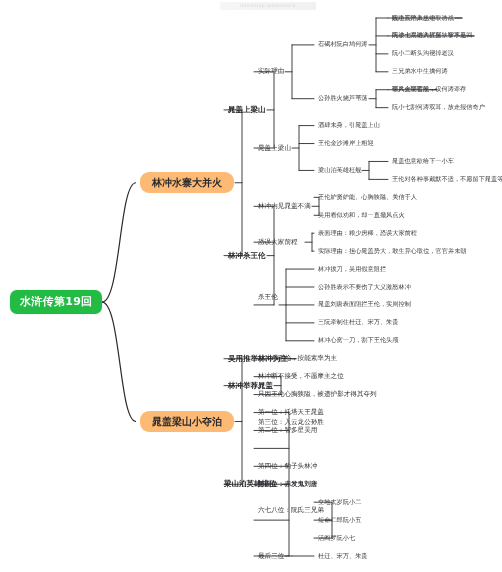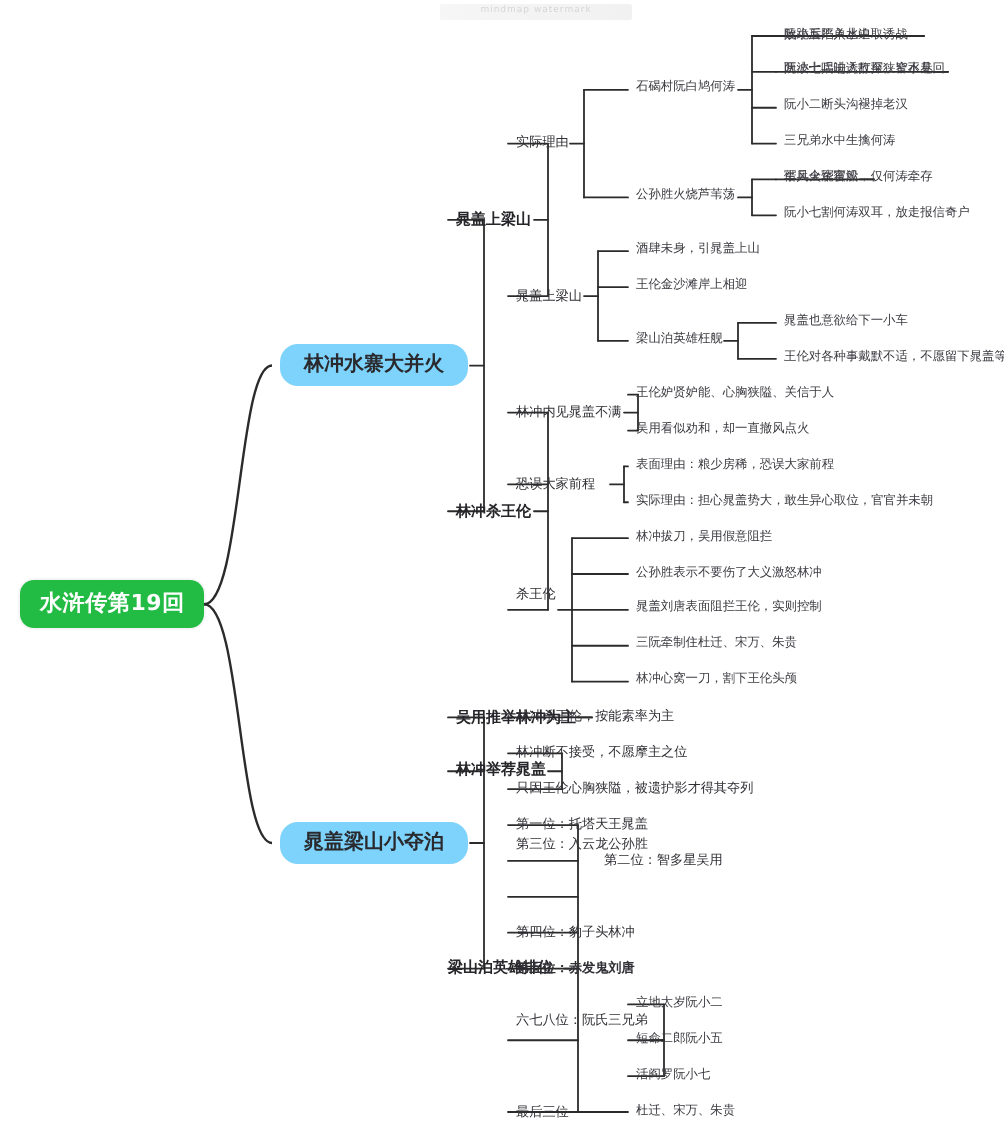--- a/index.html
+++ b/index.html
@@ -28,21 +28,21 @@
     border-radius:7px;
     padding:6px 10px;
     font-size:11px;
     font-weight:bold;
     letter-spacing:.3px;
     box-shadow:0 0 0 1px rgba(0,0,0,.04);
   }
 
   
   .lvl2{
-    background:#7dd3fc;
+    background:#fdba74;
     border-radius:9px;
     padding:5px 12px;
     font-size:10px;
     font-weight:bold;
     color:#2a2a2e;
   }
 
   
   .lvl3{ font-size:7.5px; font-weight:bold; color:#26262a; }
   
@@ -198,21 +198,21 @@
       <div class="node lvl5" style="left: 318px; top: 319.367px;">三阮牵制住杜迁、宋万、朱贵</div>
       <div class="node lvl5" style="left: 318px; top: 337.3px;">林冲心窝一刀，割下王伦头颅</div>
       <div class="node lvl2" style="left: 140px; top: 411px;">晁盖梁山小夺泊</div>
       <div class="node lvl3" style="left: 228px; top: 354.733px;">吴用推举林冲为主</div>
       <div class="node lvl4" style="left: 258px; top: 355.233px;">林冲杀王伦，按能素率为主</div>
       <div class="node lvl3" style="left: 228px; top: 381.633px; font-family: Liberation Mono, monospace;">林冲举荐晁盖</div>
       <div class="node lvl4" style="left: 258px; top: 373.167px;">林冲断不接受，不愿摩主之位</div>
       <div class="node lvl4" style="left: 258px; top: 391.1px;">只因王伦心胸狭隘，被遗护影才得其夺列</div>
       <div class="node lvl3" style="left: 224px; top: 480.267px;">梁山泊英雄排位</div>
       <div class="node lvl4" style="left: 258px; top: 409.033px;">第一位：托塔天王晁盖</div>
-      <div class="node lvl4" style="left: 258px; top: 426.967px; margin-left: 44px;">第二位：智多星吴用</div>
+      <div class="node lvl4" style="left: 258px; top: 426.967px;">第二位：智多星吴用</div>
       <div class="node lvl4" style="left: 258px; top: 419px;">第三位：入云龙公孙胜</div>
       <div class="node lvl4" style="left: 258px; top: 462.833px;">第四位：豹子头林冲</div>
       <div class="node lvl4" style="left: 258px; top: 480.767px; font-weight: bold;">第五位：赤发鬼刘唐</div>
       <div class="node lvl4" style="left: 258px; top: 507px;">六七八位：阮氏三兄弟</div>
       <div class="node lvl5" style="left: 318px; top: 498.7px;">立地太岁阮小二</div>
       <div class="node lvl5" style="left: 318px; top: 516.633px;">短命二郎阮小五</div>
       <div class="node lvl5" style="left: 318px; top: 534.567px;">活阎罗阮小七</div>
       <div class="node lvl4" style="left: 258px; top: 552.5px;">最后三位</div>
       <div class="node lvl5" style="left: 318px; top: 552.5px;">杜迁、宋万、朱贵</div>
     </div>

